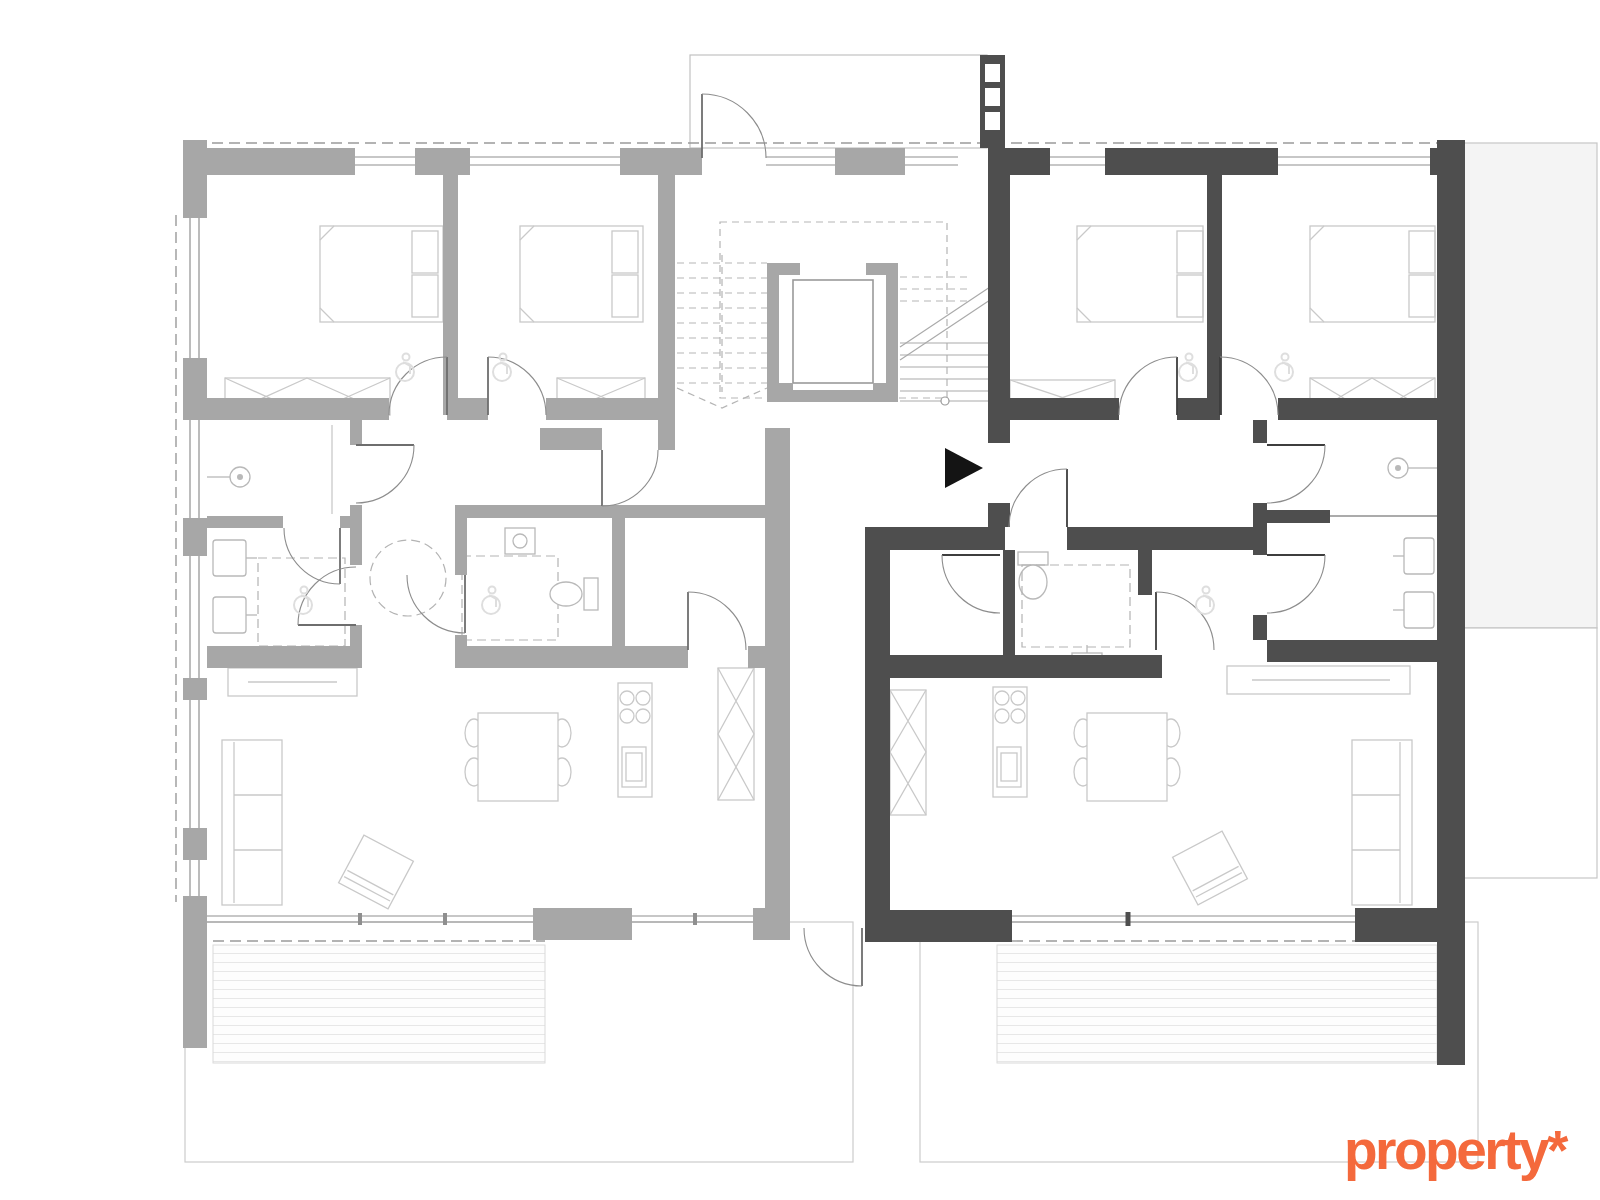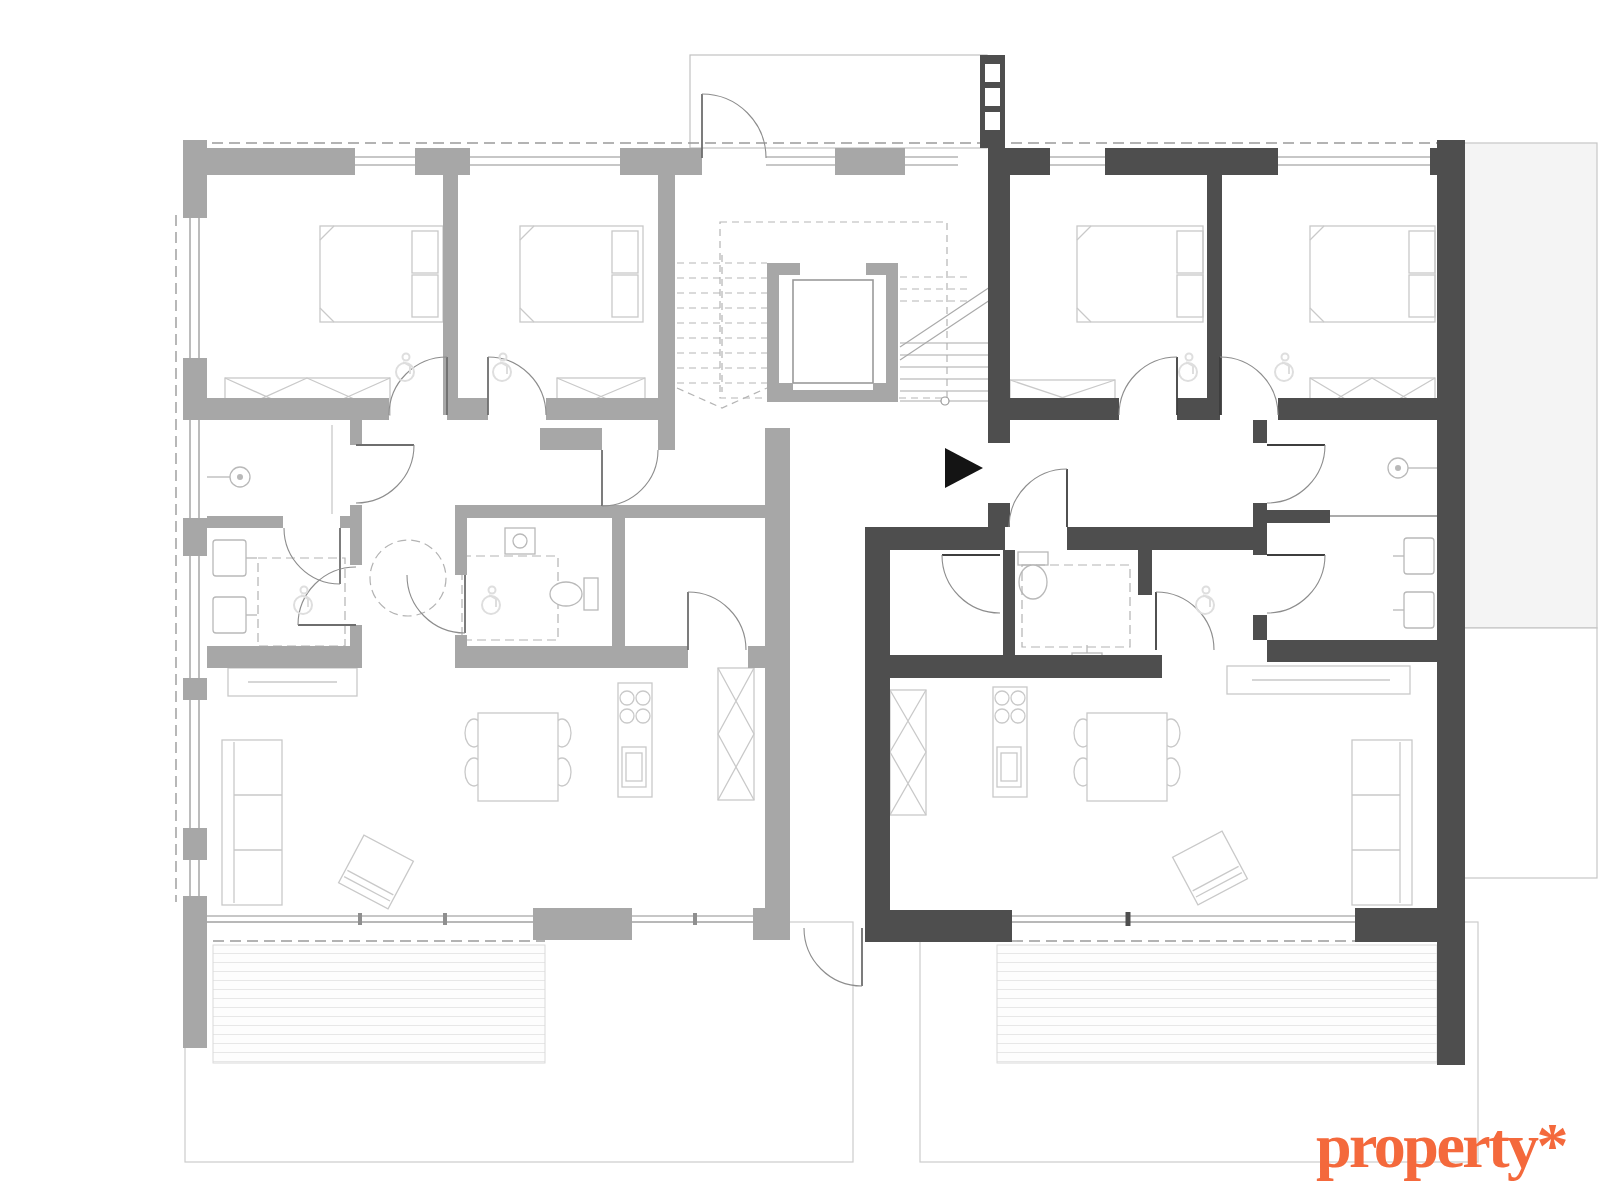--- a/index.html
+++ b/index.html
@@ -25,22 +25,22 @@
   .bdash{stroke:#9a9a9a;fill:none;stroke-width:1.4;stroke-dasharray:11 6;}
   .stair-dash{stroke:#b5b5b5;fill:none;stroke-width:1.2;stroke-dasharray:7 5;}
   .stair-solid{stroke:#a9a9a9;fill:none;stroke-width:1.1;}
   .door{stroke:var(--door);fill:none;stroke-width:1.8;}
   .doorD{stroke:var(--door-dark);fill:none;stroke-width:1.8;}
   .arc{stroke:var(--arc);fill:none;stroke-width:1.1;}
   .win{stroke:var(--thin);fill:none;stroke-width:1.2;}
   .acc{stroke:var(--access);fill:none;stroke-width:2;}
   .garden{fill:#fff;stroke:var(--garden);stroke-width:1.2;}
   .deck{fill:url(#deckpat);stroke:var(--deck-border);stroke-width:1;}
-  .logo{position:absolute;right:34px;bottom:22px;font-size:64px;font-weight:bold;
-        letter-spacing:-2.5px;color:var(--logo);line-height:1;font-family:Liberation Serif, serif;}
+  .logo{position:absolute;right:34px;bottom:22px;font-size:55px;font-weight:bold;
+        letter-spacing:-2.5px;color:var(--logo);line-height:1;}
 </style>
 </head>
 <body>
 
 <div class="stage">
 <svg width="1600" height="1200" viewBox="0 0 1600 1200">
   <defs>
     <pattern id="deckpat" width="10" height="9" patternUnits="userSpaceOnUse">
       <rect width="10" height="9" fill="#fdfdfd"></rect>
       <path d="M0 8.5 H10" stroke="#e7e7e7" stroke-width="1"></path>

